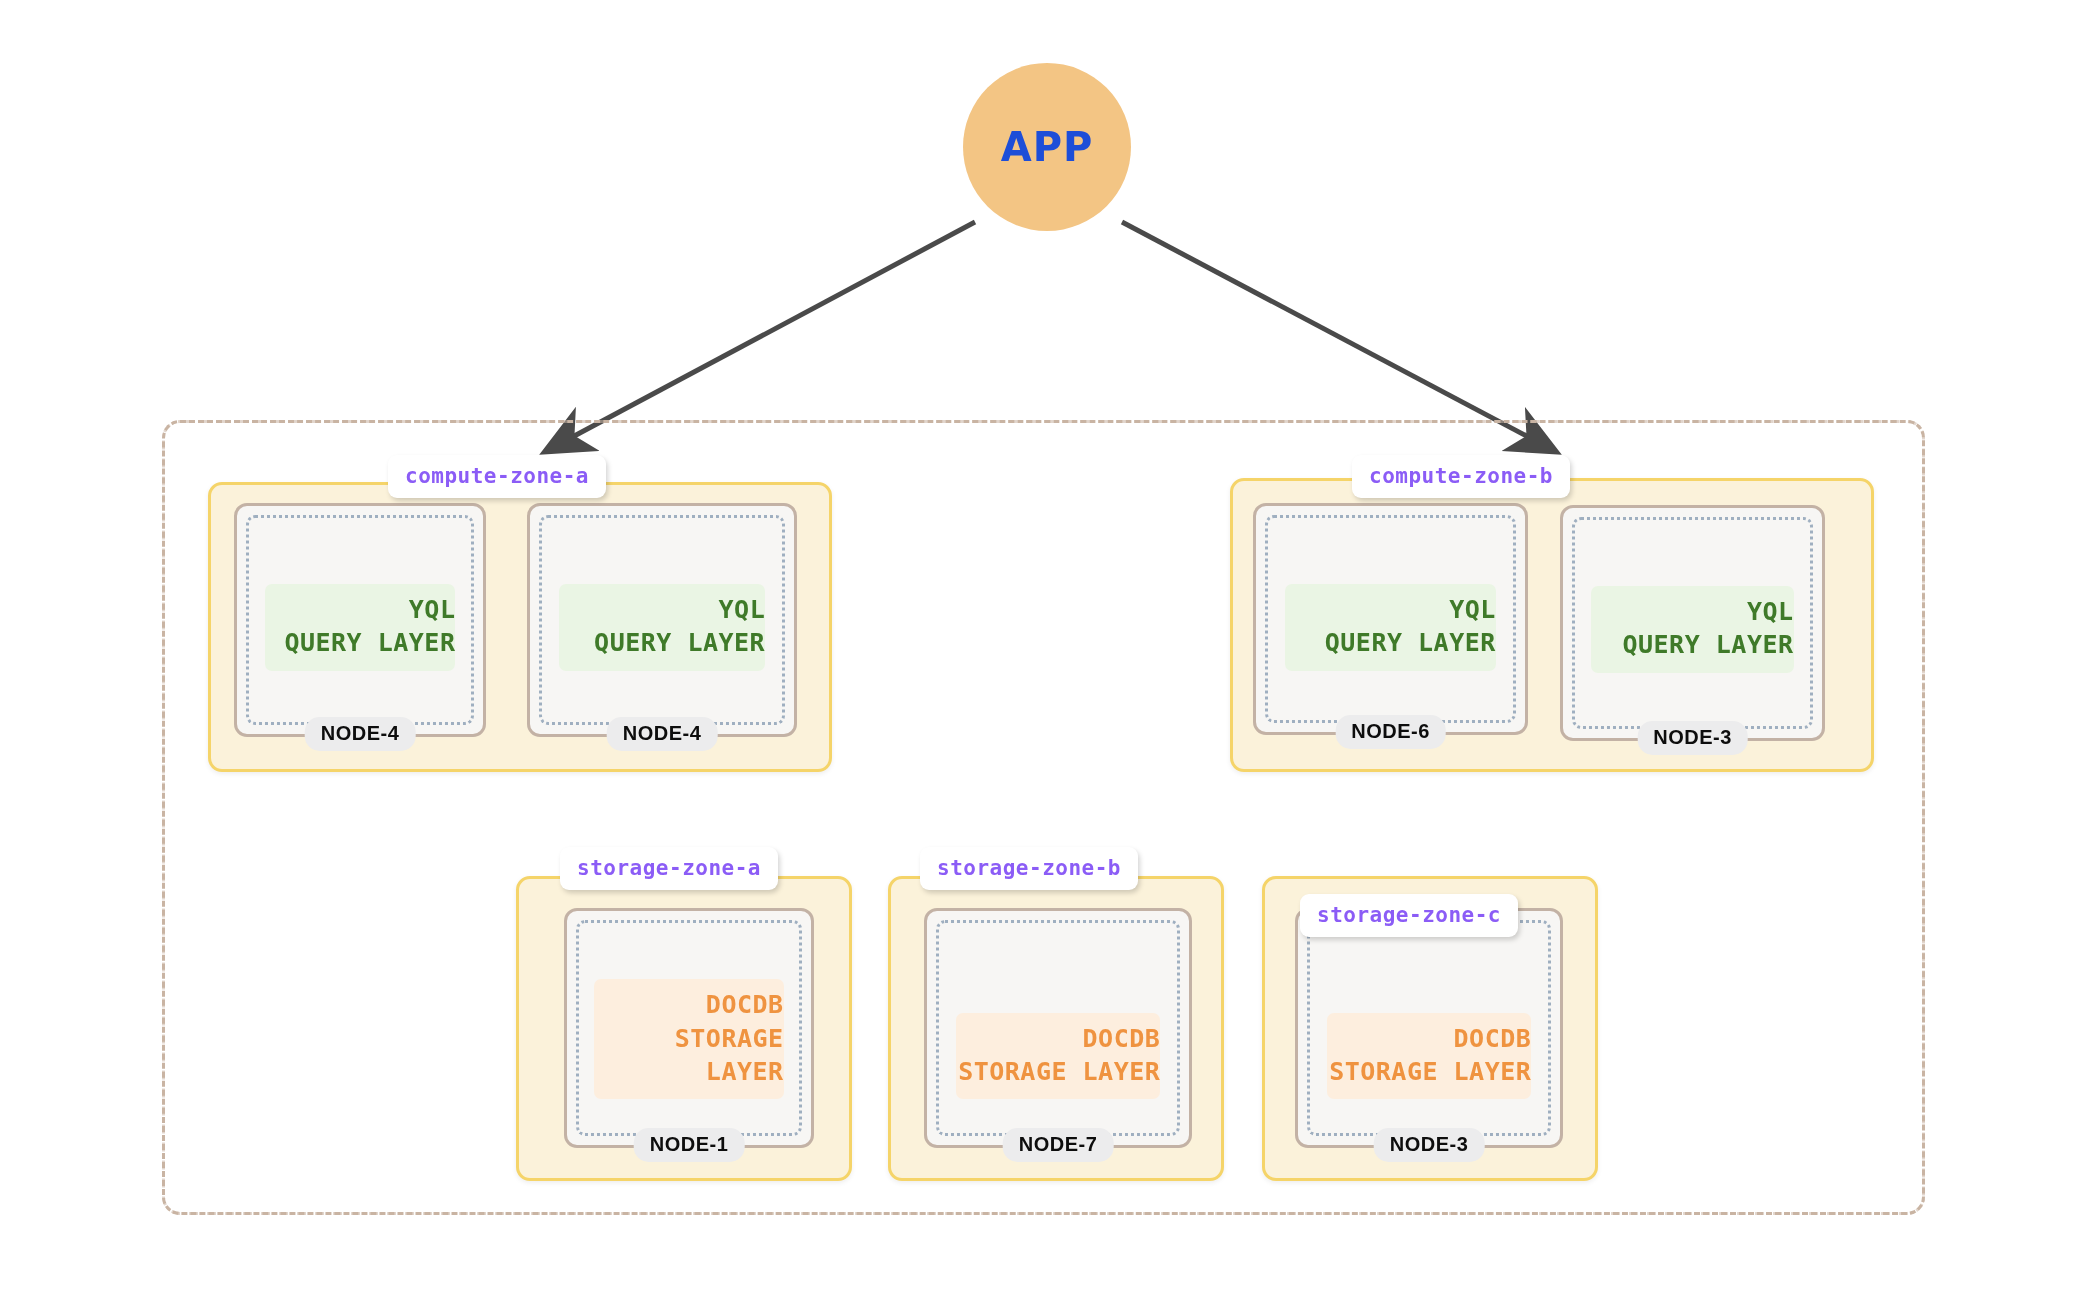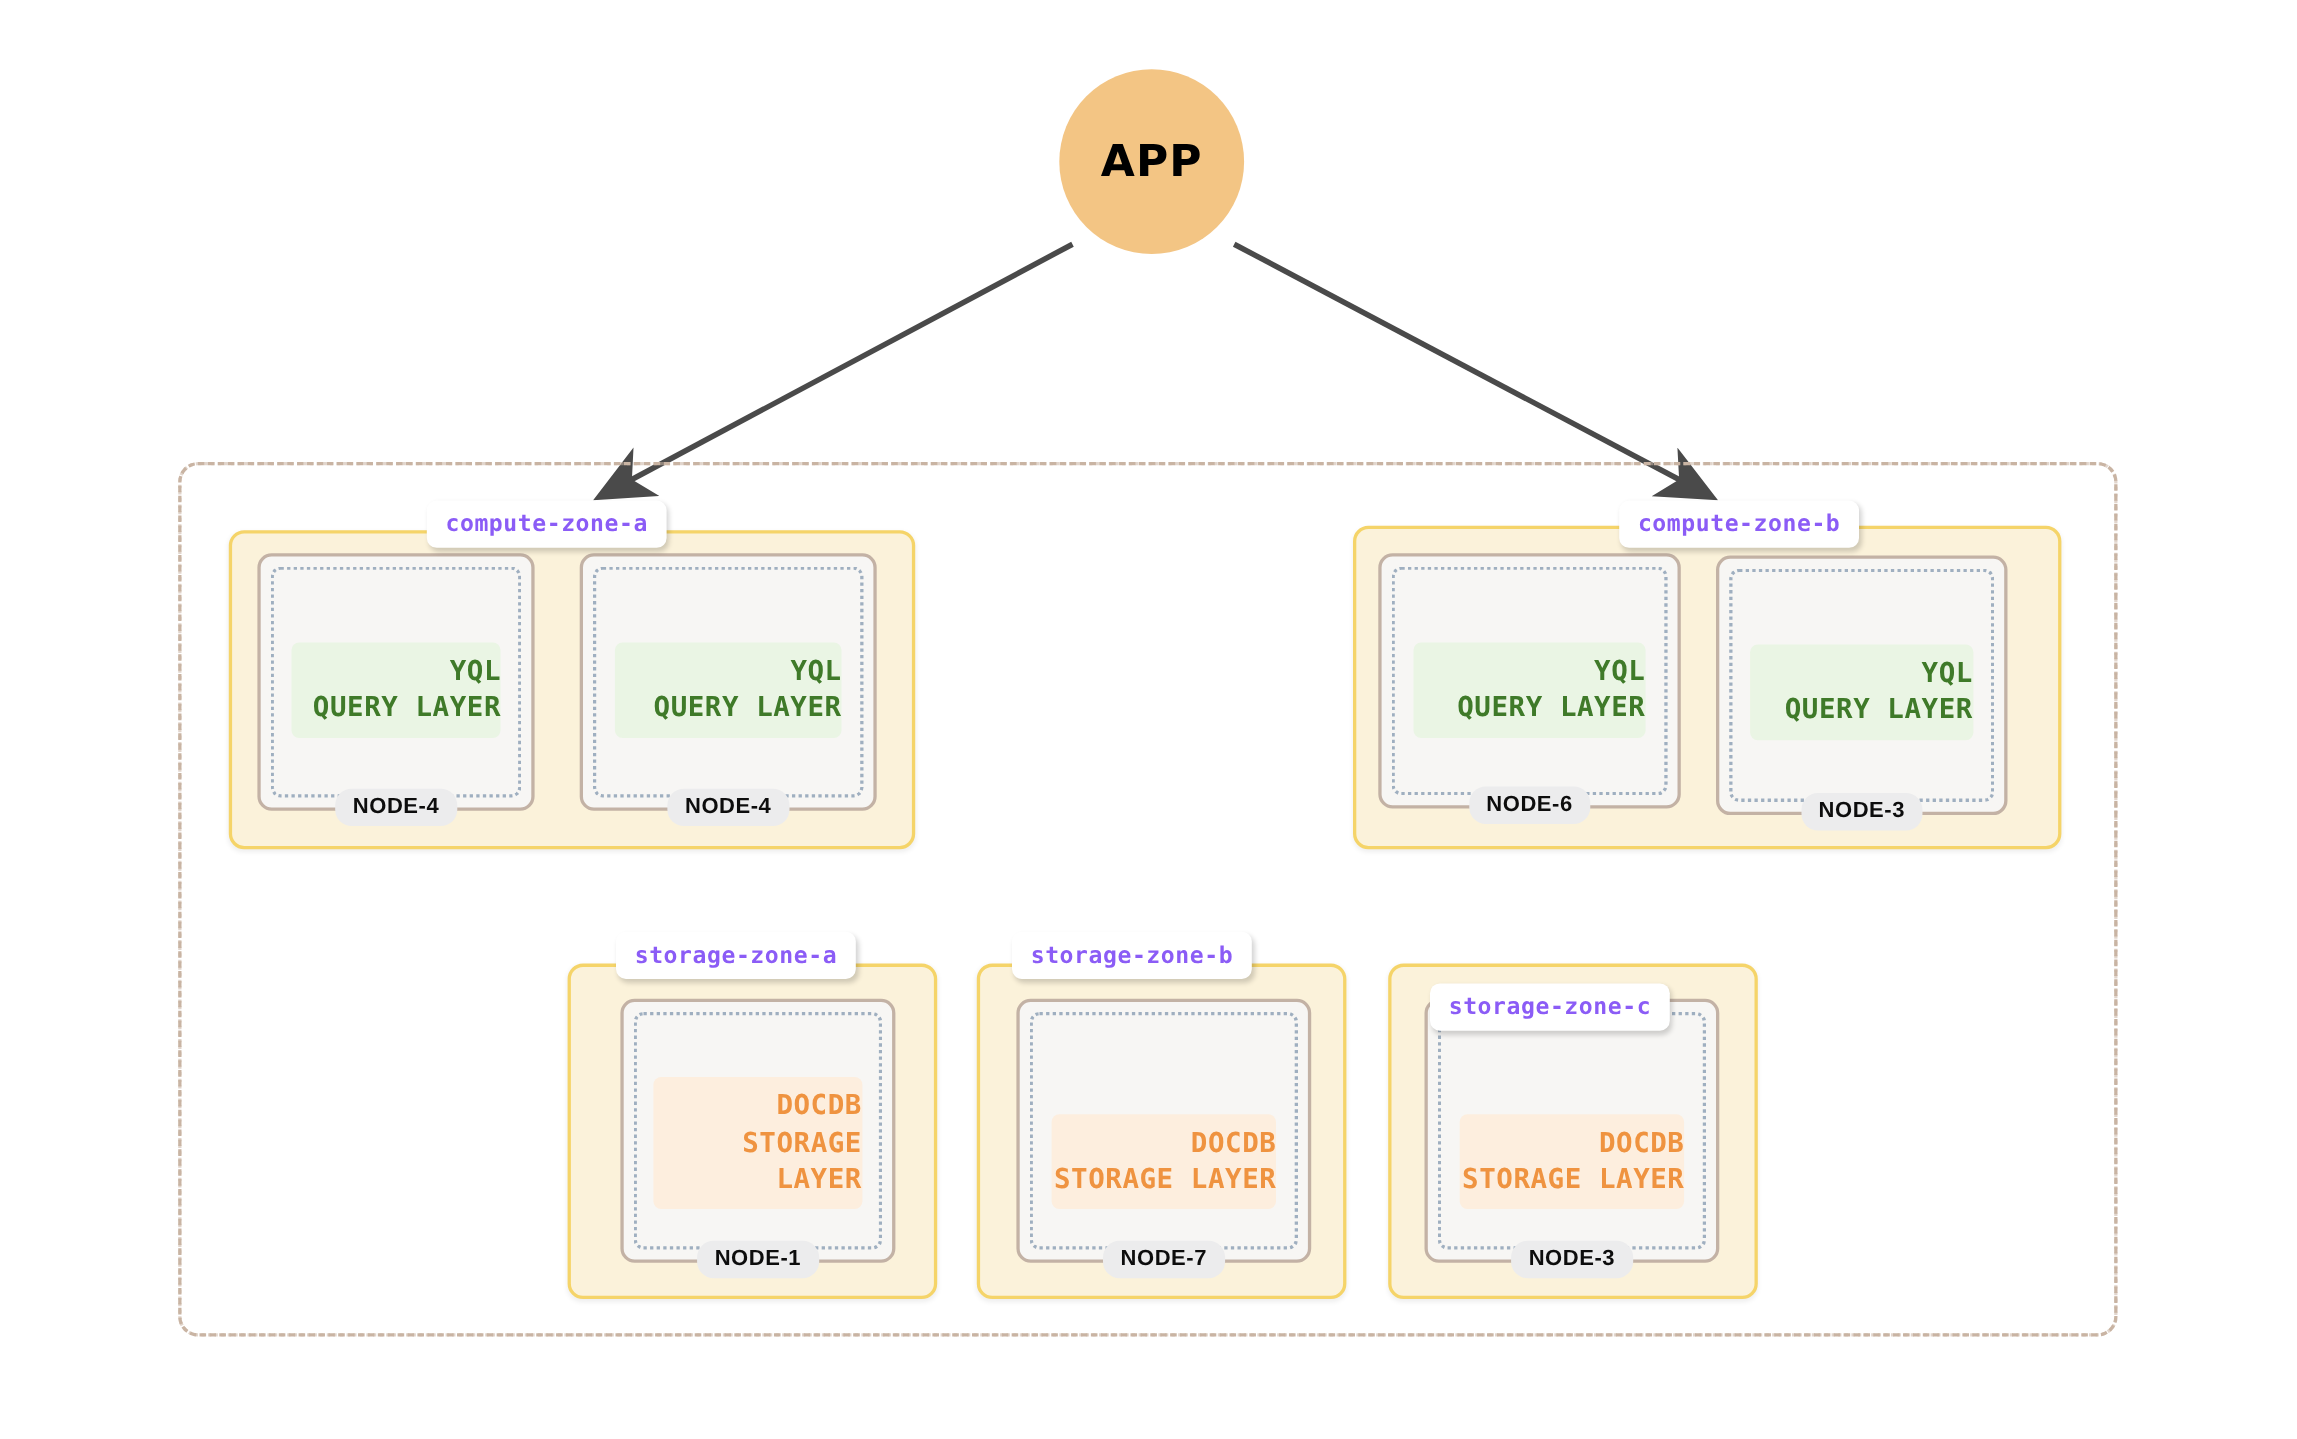--- a/index.html
+++ b/index.html
@@ -23,21 +23,21 @@
     position: absolute;
     left: 963px;
     top: 63px;
     width: 168px;
     height: 168px;
     border-radius: 50%;
     background: #f3c584;
     display: flex;
     align-items: center;
     justify-content: center;
-    color: #000000;
+    color: #1d4ed8;
     font-family: "DejaVu Sans", sans-serif;
     font-size: 40px;
     font-weight: 700;
     letter-spacing: 1px;
   }
 
   
   .arrow-layer {
     position: absolute;
     left: 0;
@@ -197,21 +197,21 @@
     <div class="node-inner">
       <div class="layer-badge yql">
         <span class="badge-line">YQL</span>
         <span class="badge-line">QUERY LAYER</span>
       </div>
     </div>
     <div class="node-pill">NODE-4</div>
   </div>
 
   <div class="zone" style="left:1230px; top:478px; width:644px; height:294px;"></div>
-  <div class="zone-label" style="left:1472px; top:455px;">compute-zone-b</div>
+  <div class="zone-label" style="left:1352px; top:455px;">compute-zone-b</div>
 
   <div class="node compute" style="left:1253px; top:503px; width:275px; height:232px;">
     <div class="node-inner">
       <div class="layer-badge yql">
         <span class="badge-line">YQL</span>
         <span class="badge-line">QUERY LAYER</span>
       </div>
     </div>
     <div class="node-pill">NODE-6</div>
   </div>

